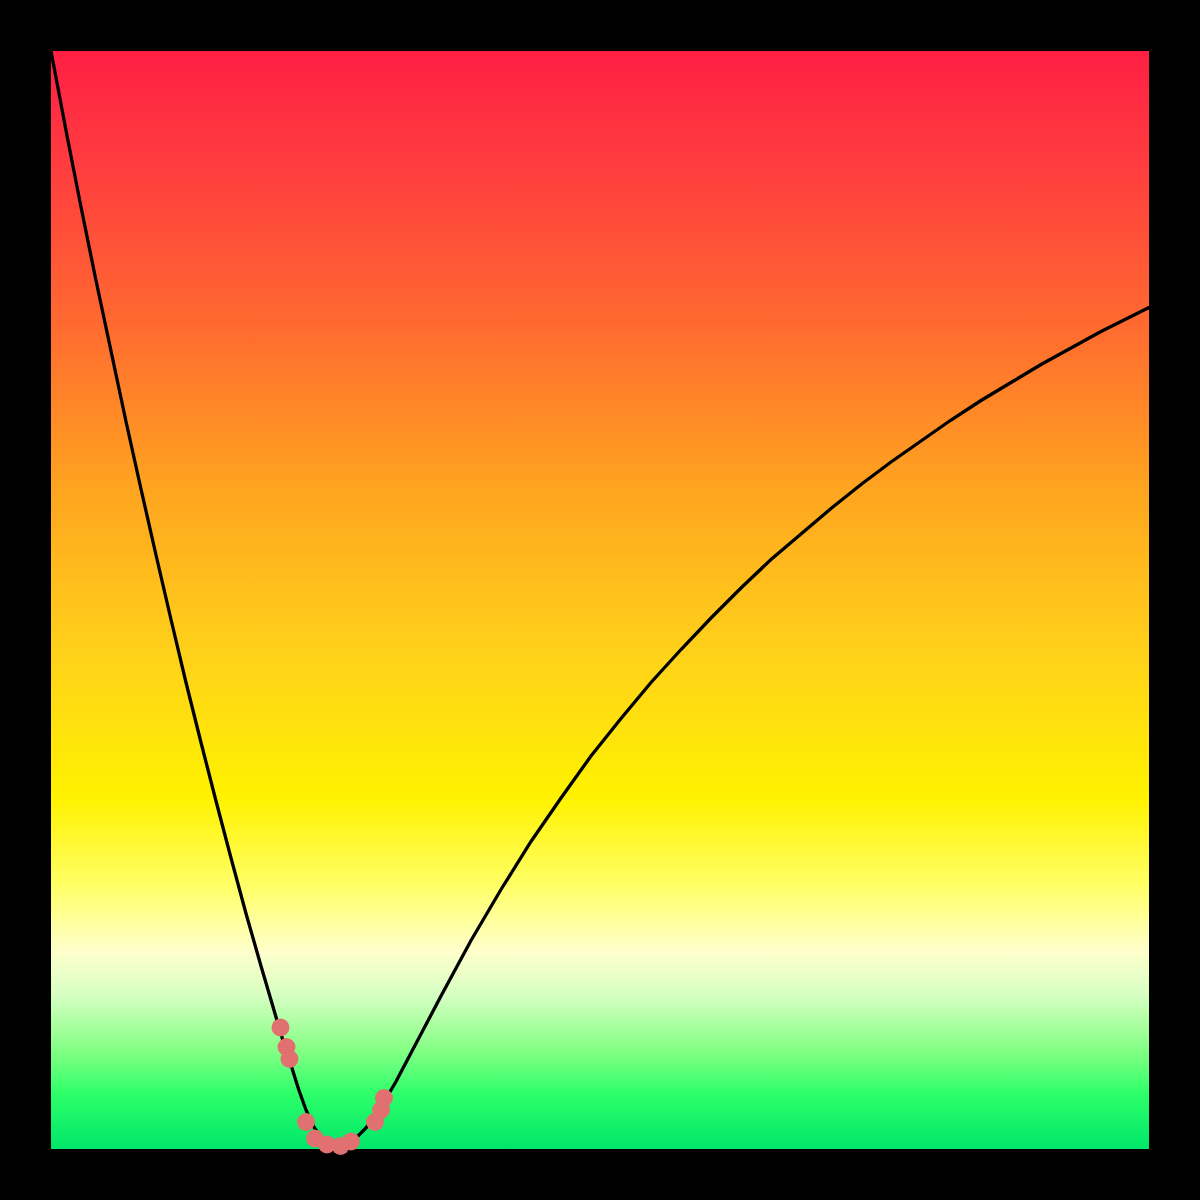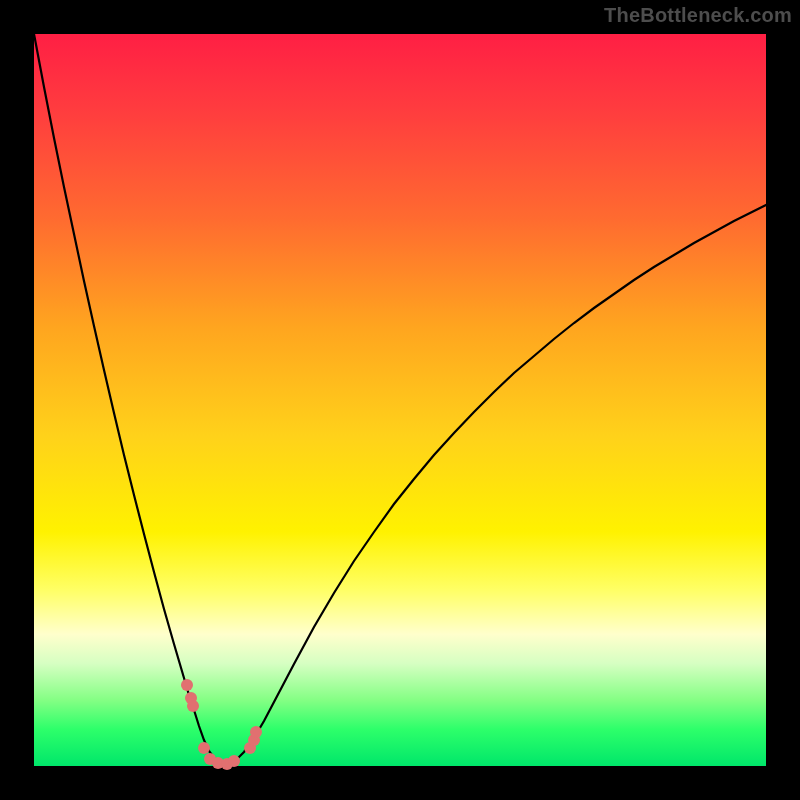--- a/index.html
+++ b/index.html
@@ -43,21 +43,20 @@
     left: 34px; top: 34px;
     width: 732px; height: 732px;
     overflow: visible;
   }
 </style>
 </head>
 <body>
 
 <div class="frame">
   <div class="plot"></div>
-  <div class="watermark">TheBottleneck.com</div>
 
   <svg class="curves" viewBox="0 0 732 732">
     <path id="mainCurve" fill="none" stroke="#000" stroke-width="2.2" stroke-linecap="round" d="M0 0 L10 53 L20 104 L30 153 L40 200 L50 247 L60 292 L70 336 L80 379 L90 421 L100 461 L110 500 L120 538 L130 575 L140 610 L150 644 L155 661 L160 676 L165 692 L170 706 L175 717 L180 724 L185 729 L190 732 L195 731 L200 728 L210 718 L220 704 L230 687 L240 668 L260 630 L280 593 L300 559 L320 527 L340 498 L360 470 L380 445 L400 421 L420 399 L440 378 L460 358 L480 339 L500 322 L520 305 L540 289 L560 274 L580 260 L600 246 L620 233 L640 221 L660 209 L680 198 L700 187 L720 177 L732 171"></path>
     <g id="markerGroup">
         <circle cx="153" cy="651" r="6" fill="#e17070"></circle>
         <circle cx="157" cy="664" r="6" fill="#e17070"></circle>
         <circle cx="159" cy="672" r="6" fill="#e17070"></circle>
         <circle cx="170" cy="714" r="6" fill="#e17070"></circle>
         <circle cx="176" cy="725" r="6" fill="#e17070"></circle>
         <circle cx="184" cy="729" r="6" fill="#e17070"></circle>

